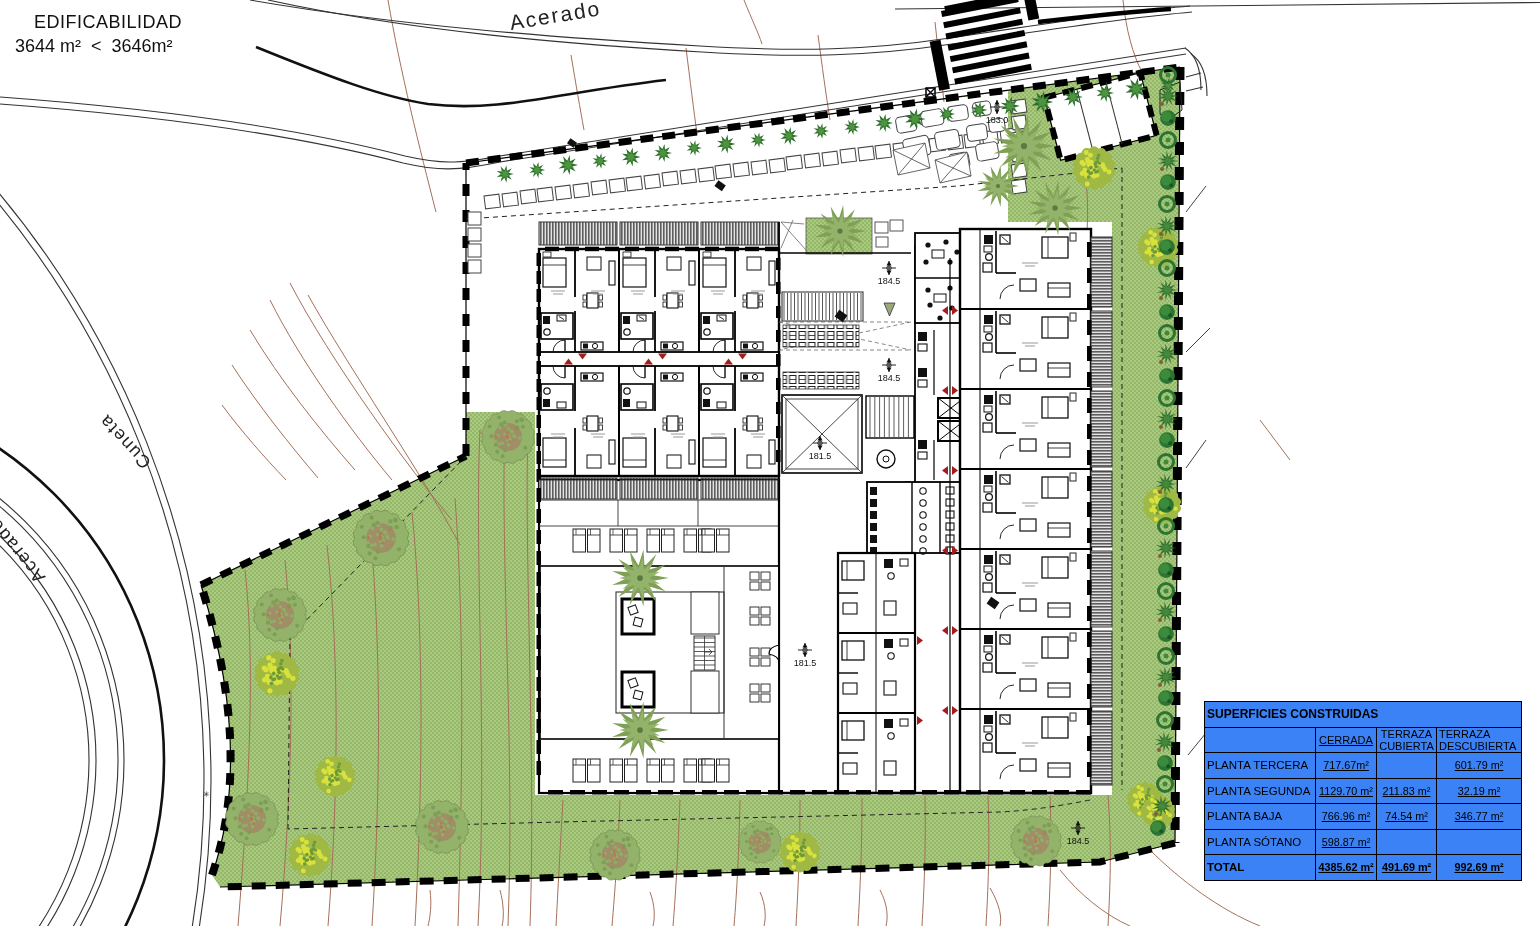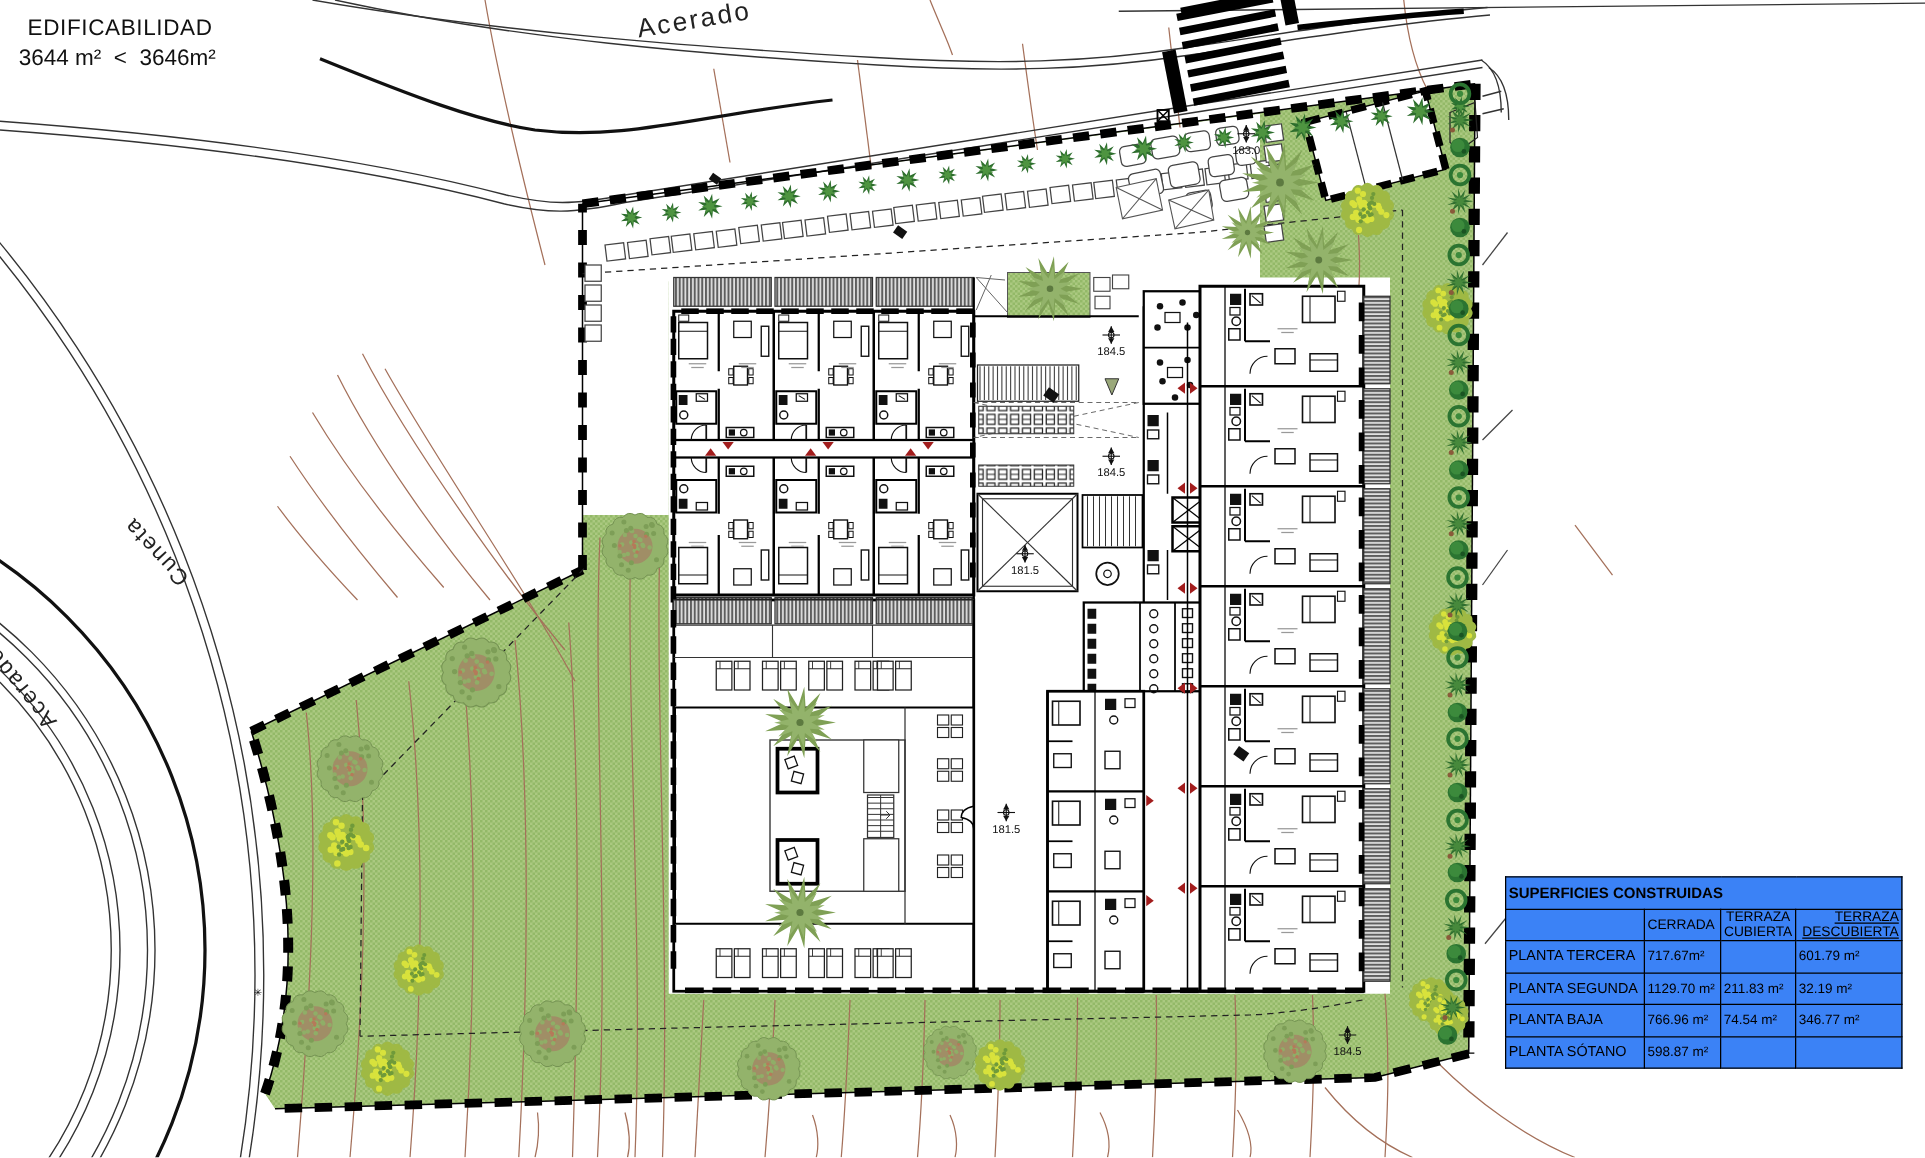--- a/index.html
+++ b/index.html
@@ -1,23 +1,23 @@
 <!DOCTYPE html>
 <html><head>
 <meta charset="utf-8">
 <style>
 html,body{margin:0;padding:0;background:#fff;}
 .page{position:relative;width:1540px;height:926px;background:#ffffff;overflow:hidden;font-family:"Liberation Sans",sans-serif;}
 svg{position:absolute;left:0;top:0;}
 .edif{position:absolute;left:15px;top:12px;color:#111;}
-.edif .l1{font-size:18px;letter-spacing:0.5px;margin-left:7px;}
+.edif .l1{font-size:18px;letter-spacing:0.5px;margin-left:19px;}
 .edif .l2{font-size:18px;margin-top:3px;}
 table.sup{position:absolute;left:1204px;top:701px;width:317px;border-collapse:collapse;table-layout:fixed;background:#3b82f6;font-family:"Liberation Sans",sans-serif;color:#000;}
 table.sup td{border:1.6px solid #000;padding:0 2px;font-size:11.5px;height:24.5px;overflow:hidden;line-height:12px;}
-table.sup td.num{text-align:left;white-space:nowrap;font-size:10.8px;}
+table.sup td.num{text-align:center;white-space:nowrap;font-size:10.8px;text-decoration:underline;}
 </style>
 </head>
 <body>
 <div class="page">
 <svg width="1540" height="926" viewBox="0 0 1540 926">
 <defs>
 <pattern id="lawn" width="4" height="4" patternUnits="userSpaceOnUse">
   <rect width="4" height="4" fill="#abc981"></rect>
   <rect x="0" y="0" width="2" height="2" fill="#93b968"></rect>
   <rect x="2" y="2" width="2" height="2" fill="#93b968"></rect>
@@ -1149,21 +1149,21 @@
         <col style="width:85px">
       </colgroup>
 <tbody>
         <tr>
           <td colspan="4" style="font-weight:bold;font-size:12px;">SUPERFICIES CONSTRUIDAS</td>
         </tr>
 <tr>
           <td></td>
           <td class="num" style="font-size:11px;">CERRADA</td>
           <td style="font-size:11px;text-align:center;">TERRAZA CUBIERTA</td>
-          <td style="font-size:11px;text-align:right;text-decoration:underline;">TERRAZA DESCUBIERTA</td>
+          <td style="font-size:11px;text-align:left;">TERRAZA DESCUBIERTA</td>
         </tr>
 <tr>
           <td style="white-space:nowrap;">PLANTA TERCERA</td>
           <td class="num">717.67m²</td>
           <td class="num"></td>
           <td class="num">601.79 m²</td>
         </tr>
 <tr>
           <td style="white-space:nowrap;">PLANTA SEGUNDA</td>
           <td class="num">1129.70 m²</td>
@@ -1175,15 +1175,21 @@
           <td class="num">766.96 m²</td>
           <td class="num">74.54 m²</td>
           <td class="num">346.77 m²</td>
         </tr>
 <tr>
           <td style="white-space:nowrap;">PLANTA SÓTANO</td>
           <td class="num">598.87 m²</td>
           <td class="num"></td>
           <td class="num"></td>
         </tr>
+<tr style="font-weight:bold;">
+          <td>TOTAL</td>
+          <td class="num">4385.62 m²</td>
+          <td class="num">491.69 m²</td>
+          <td class="num">992.69 m²</td>
+        </tr>
 </tbody>
     </table>
 </div>
 
 </body></html>

